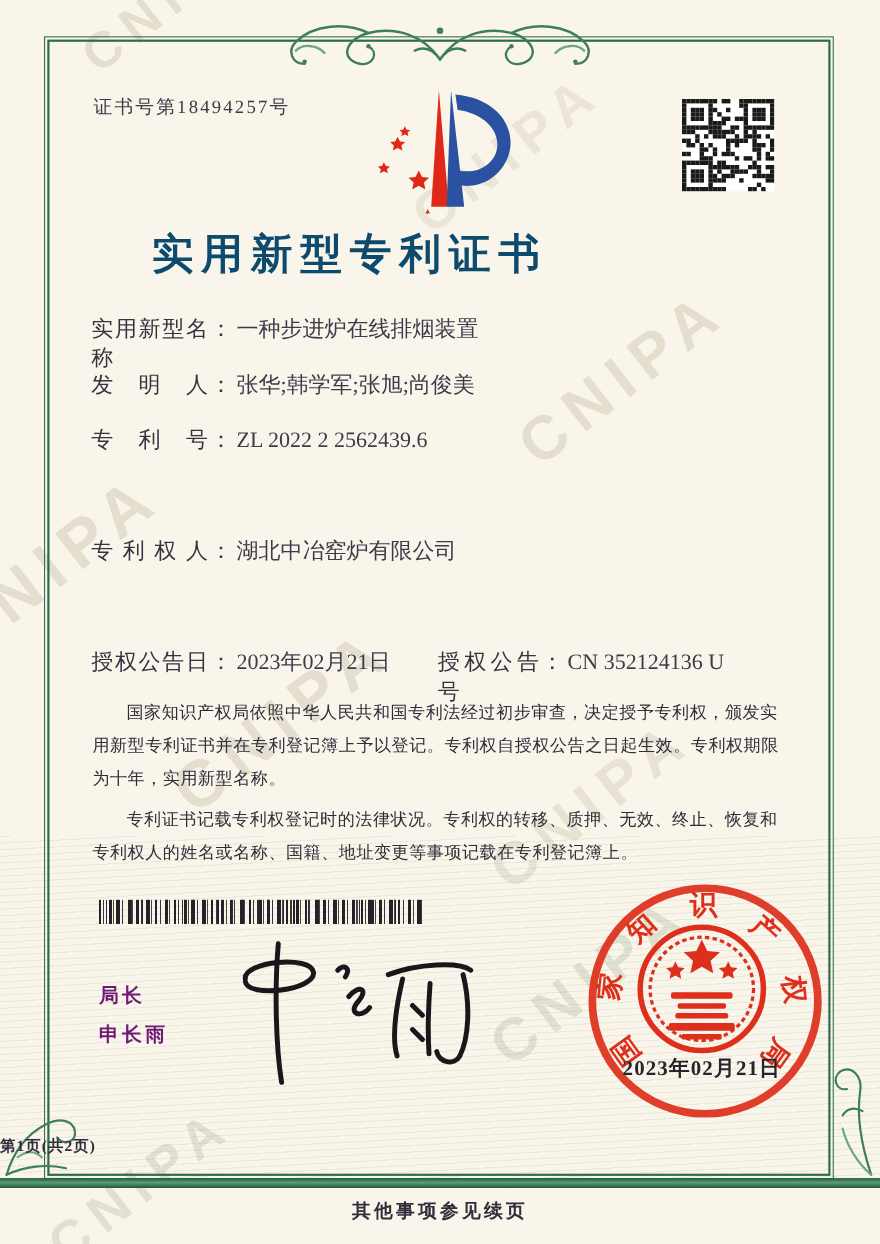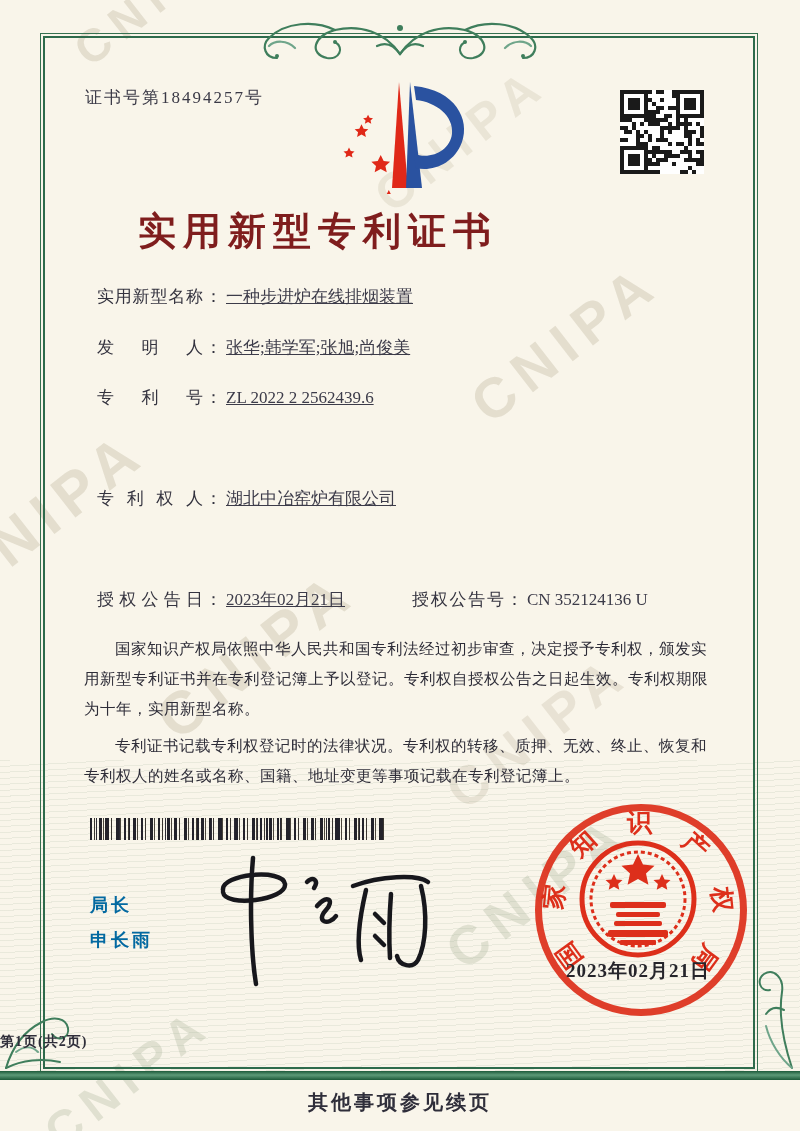--- a/index.html
+++ b/index.html
@@ -23,40 +23,40 @@
 
   .flourish{position:absolute;pointer-events:none;}
 
   .certnum{position:absolute;left:85px;top:86px;font-size:17px;font-weight:400;
     color:#3a3946;letter-spacing:2px;}
 
   .logo{position:absolute;left:328px;top:76px;}
   .qr{position:absolute;left:620px;top:90px;width:84px;height:84px;background:#fff;}
 
   .title{position:absolute;left:0;top:206px;width:636px;text-align:center;
-    font-size:38px;font-weight:700;color:#7f1d1d;letter-spacing:7px;}
-
-  .fieldrow{position:absolute;left:97px;width:640px;height:26px;font-size:17px;color:#3c3b49;text-decoration:underline;}
+    font-size:38px;font-weight:700;color:#0c4a6e;letter-spacing:7px;}
+
+  .fieldrow{position:absolute;left:83px;width:640px;height:26px;font-size:20px;color:#3c3b49;}
   .flabel{display:inline-block;width:106px;text-align:justify;text-align-last:justify;
     text-justify:inter-character;color:#34333f;vertical-align:top;}
   .fcolon{display:inline-block;margin:0 4px 0 2px;color:#34333f;}
   .fvalue{color:#3c3b49;}
   .subfield{position:absolute;left:315px;top:0;}
 
   .bodytext{position:absolute;left:84px;top:634px;width:634px;font-size:15.5px;
     line-height:1.95;color:#2e2d38;letter-spacing:0.5px;}
   .bodytext p{margin:0 0 6px 0;text-indent:2em;}
 
   .barcode{position:absolute;left:90px;top:818px;width:298px;height:22px;
     background:
       repeating-linear-gradient(90deg,#23222a 0 2px,transparent 2px 4px,#3a3630 4px 5px,transparent 5px 9px,#23222a 9px 12px,transparent 12px 13px,#4a453c 13px 14px,transparent 14px 17px),
       repeating-linear-gradient(90deg,transparent 0 6px,#2c2a33 6px 7px,transparent 7px 15px,#23222a 15px 17px,transparent 17px 23px);}
 
   .officer{position:absolute;left:90px;font-family:"Liberation Sans","DejaVu Sans",sans-serif;
-    font-size:18px;font-weight:700;color:#0369a1;letter-spacing:3px;}
+    font-size:18px;font-weight:700;color:#701a75;letter-spacing:3px;}
   .officer-title{top:893px;}
   .officer-name{top:928px;}
 
   .signature{position:absolute;left:195px;top:852px;}
 
   .seal{position:absolute;left:531px;top:800px;width:214px;height:214px;}
   .seal-ring{position:absolute;left:4px;top:4px;width:198px;height:198px;border:7px solid #dd2f1b;
     border-radius:50%;opacity:0.93;}
   .seal-char{position:absolute;left:96px;top:6px;width:22px;height:24px;text-align:center;
     font-size:25px;font-weight:700;color:#dd2f1b;transform-origin:11px 101px;}
@@ -64,21 +64,21 @@
   .seal-date{position:absolute;left:0;top:158px;width:214px;text-align:center;font-size:19px;
     font-weight:700;color:#26252b;letter-spacing:1px;}
 
   .pageinfo{position:absolute;left:0;top:1033px;width:800px;text-align:left;
     font-size:14px;font-weight:600;color:#2f2e3a;letter-spacing:1px;}
 
   .band{position:absolute;left:0;top:1071px;width:800px;height:9px;
     background:linear-gradient(#1d5a3a,#5d9a78 45%,#1d5a3a);}
 
   .contnote{position:absolute;left:0;top:1089px;width:800px;text-align:center;
-    font-size:20px;font-weight:600;color:#2f2e3a;letter-spacing:3px;}
+    font-size:17px;font-weight:600;color:#2f2e3a;letter-spacing:3px;}
 </style>
 </head>
 <body>
 
 <div id="page">
 
   <div class="wm" style="left:60px;top:-30px;font-size:46px;">CNIPA</div>
   <div class="wm" style="left:360px;top:110px;font-size:50px;color:rgba(182,172,146,0.22);">CNIPA</div>
   <div class="wm" style="left:455px;top:310px;font-size:56px;">CNIPA</div>
   <div class="wm" style="left:-70px;top:480px;font-size:60px;">CNIPA</div>

